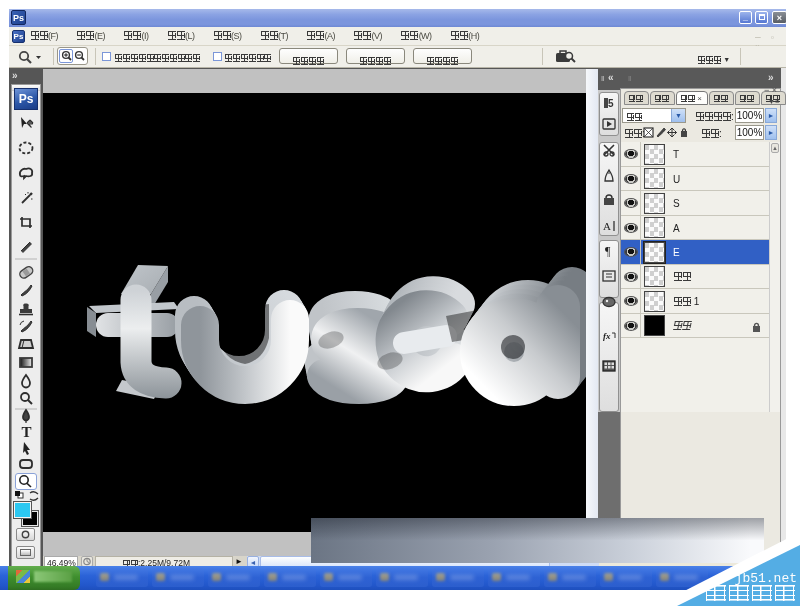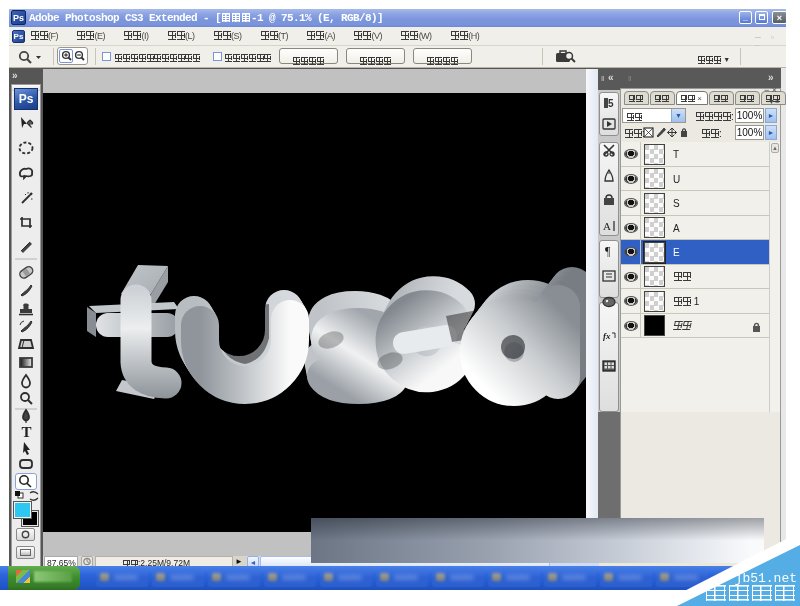--- a/index.html
+++ b/index.html
@@ -36,21 +36,20 @@
  linear-gradient(#fff,#fff) 48% 0/1.5px 100% no-repeat,
  linear-gradient(#fff,#fff) 0 0/1.4px 100% no-repeat,
  linear-gradient(#fff,#fff) 100% 0/1.4px 100% no-repeat}
 </style></head>
 <body>
 
 <div class="abs" id="appwin" style="left:9px;top:9px;width:777px;height:559px;background:#ece9db;border-left:1px solid #9db0e0;border-right:2px solid #6b6f73"></div>
 
 <div class="abs" style="left:9px;top:9px;width:777px;height:18px;background:linear-gradient(#a6b9ea,#8ba3e3 30%,#7b95dd 60%,#7b95dd 85%,#6d88d4)">
   <div class="abs" style="left:2px;top:1px;width:15px;height:15px;background:linear-gradient(135deg,#3b63b5,#1d3f8e);border:1px solid #12265e;border-radius:2px;color:#fff;font-size:9px;font-weight:bold;text-align:center;line-height:14px">Ps</div>
-  <div class="abs" style="left:20px;top:3px;color:#fff;font-family:'Liberation Mono',monospace;font-weight:bold;font-size:11px;letter-spacing:-0.6px;white-space:nowrap">Adobe Photoshop CS3 Extended - [<i class="cw" style="width:8px;height:9px"></i><i class="cw" style="width:8px;height:9px"></i><i class="cw" style="width:8px;height:9px"></i>-1 @ 75.1% (E, RGB/8)]</div>
 
   <div class="abs" style="left:730px;top:2px;width:13px;height:13px;background:linear-gradient(#9db4ec,#5577d2);border:1px solid #fff;border-radius:2px;color:#fff;font-size:9px;font-weight:bold;text-align:center;line-height:10px">_</div>
   <div class="abs" style="left:746px;top:2px;width:13px;height:13px;background:linear-gradient(#9db4ec,#5577d2);border:1px solid #fff;border-radius:2px">
       <span style="position:absolute;left:3px;top:2px;width:6px;height:6px;border:1px solid #fff;border-top-width:2px"></span>
     </div>
   <div class="abs" style="left:763px;top:2px;width:15px;height:13px;background:linear-gradient(#8a8f96,#585d64);border:1px solid #fff;border-radius:2px;color:#fff;font-size:9px;font-weight:bold;text-align:center;line-height:12px">×</div>
 </div>
 
 <div class="abs" id="menubar" style="left:9px;top:27px;width:777px;height:19px;background:#f0efe9;border-bottom:1px solid #d8d5c8;font-size:9px;color:#333">
   <div class="abs" style="left:3px;top:3px;width:13px;height:13px;background:linear-gradient(135deg,#4a72c5,#1d3f8e);border:1px solid #16306e;border-radius:2px;color:#fff;font-size:8px;font-weight:bold;text-align:center;line-height:12px">Ps</div>
@@ -491,21 +490,21 @@
 
   <div class="abs" style="left:7px;top:460px;width:19px;height:13px;background:linear-gradient(#fafafa,#d8d8d8);border:1px solid #8a8a8a;border-radius:2px"></div>
   <svg class="abs" style="left:7px;top:460px" width="19" height="13" viewBox="0 0 19 13">
       <circle cx="9.5" cy="6.5" r="3.2" fill="none" stroke="#444" stroke-width="1.4"></circle>
     </svg>
   <div class="abs" style="left:7px;top:478px;width:19px;height:13px;background:linear-gradient(#fafafa,#d8d8d8);border:1px solid #8a8a8a;border-radius:2px"></div>
   <div class="abs" style="left:11px;top:481px;width:11px;height:7px;background:linear-gradient(#fff,#bbb);border:1px solid #666"></div>
 </div>
 
 <div class="abs" id="statusbar" style="left:43px;top:556px;width:556px;height:12px;background:#d8d5ca;font-size:9px;color:#222">
-  <div class="abs" style="left:1px;top:0;width:34px;height:11px;background:#fff;border:1px solid #aaa;padding:1px 0 0 2px;font-size:8.5px">87.65%</div>
+  <div class="abs" style="left:1px;top:0;width:34px;height:11px;background:#fff;border:1px solid #aaa;padding:1px 0 0 2px;font-size:8.5px">46.49%</div>
   <div class="abs" style="left:38px;top:0;width:12px;height:11px;background:#e8e6de;border:1px solid #aaa;border-radius:2px">
     <svg width="10" height="9" viewBox="0 0 10 9">
         <circle cx="5" cy="4.5" r="3.2" fill="none" stroke="#888" stroke-width="1.2"></circle>
         <path d="M5,2 L5,4.5 L7,5.5" fill="none" stroke="#888" stroke-width="1"></path>
       </svg>
   </div>
   <div class="abs" style="left:52px;top:0;width:138px;height:11px;background:#efede6;border:1px solid #b5b2a5;padding:1px 0 0 26px;font-size:8.5px;white-space:nowrap"><i class="c" style="width:7px;height:7px"></i><i class="c" style="width:7px;height:7px"></i>:2.25M/9.72M</div>
   <div class="abs" style="left:192px;top:1px;font-size:8px;color:#111">►</div>
 
   <div class="abs" style="left:204px;top:0;width:352px;height:12px;background:#cfdcf5">

